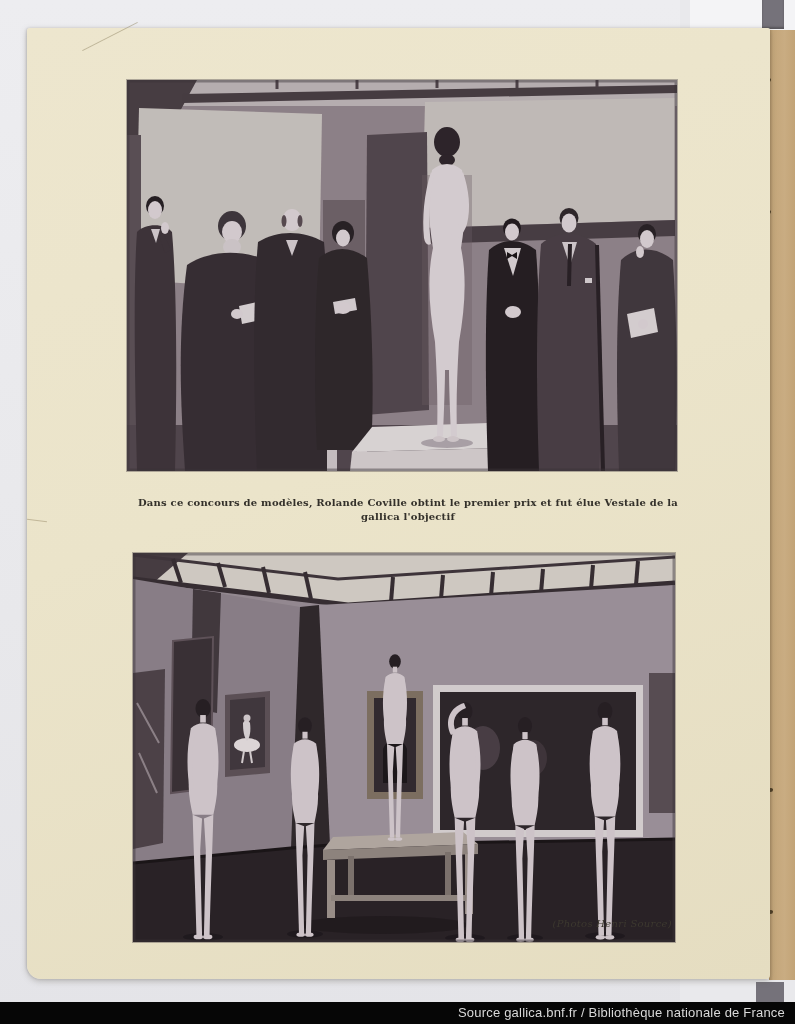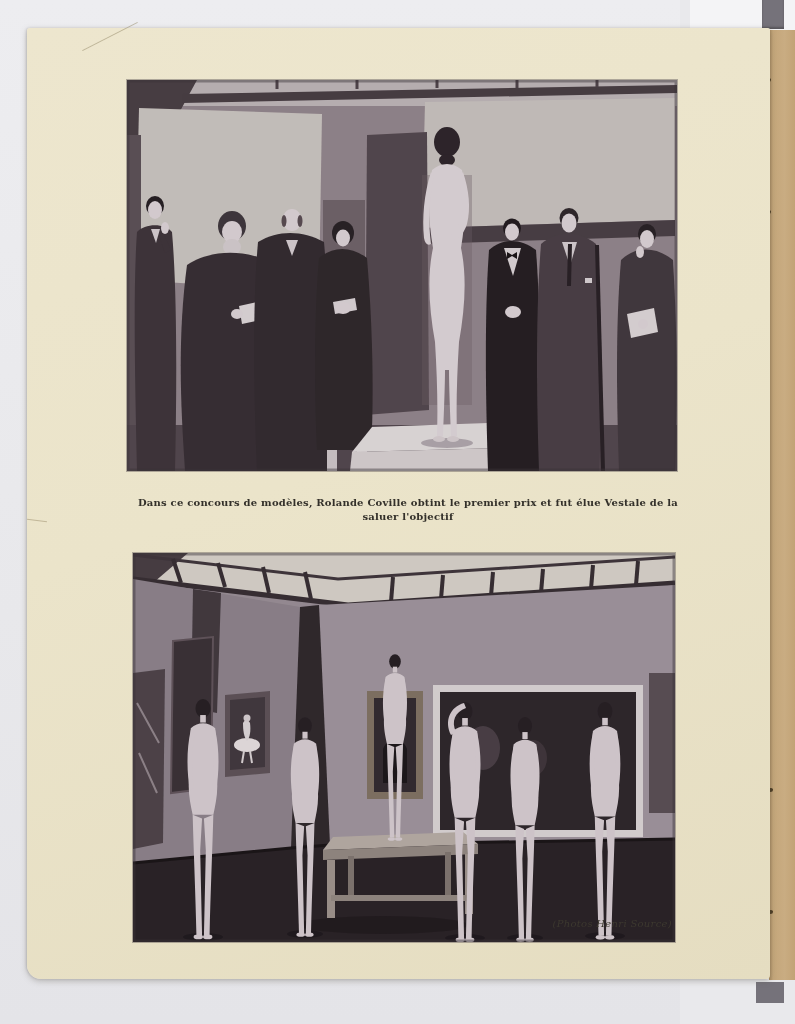--- a/index.html
+++ b/index.html
@@ -161,21 +161,21 @@
           <polygon points="500,234 527,228 531,252 504,258" fill="#d8d2d4"></polygon>
           <ellipse cx="516" cy="244" rx="5" ry="5" fill="#d7cfd3"></ellipse>
         </g>
         <rect width="550" height="391" fill="#6d5c66" opacity=".05"></rect>
         <rect x="1" y="1" width="548" height="389" fill="none" stroke="#3a3238" stroke-width="3" opacity=".45"></rect>
       </svg>
     </figure>
 
     <div class="caption">
       <div class="cap-line">Dans ce concours de modèles, Rolande Coville obtint le premier prix et fut élue Vestale de la</div>
-      <div class="cap-line last">saluer l'objectif</div>
+      <div class="cap-line last">gallica l'objectif</div>
     </div>
 
     <figure class="photo photo2" style="margin:0">
       <svg width="542" height="389" viewBox="0 0 542 389">
         <rect width="542" height="389" fill="#958b93"></rect>
 
         <g>
           <polygon points="0,0 542,0 542,34 215,52 0,26" fill="#d3cec7"></polygon>
           <polygon points="0,0 55,0 20,30 0,34" fill="#443a40"></polygon>
           <path d="M0,26 L215,52 L542,30" stroke="#332b30" stroke-width="5" fill="none"></path>
@@ -282,13 +282,16 @@
             <use href="#nf"></use>
           </g>
         <rect width="542" height="389" fill="#6d5c66" opacity=".05"></rect>
         <rect x="1" y="1" width="540" height="387" fill="none" stroke="#3a3238" stroke-width="3" opacity=".45"></rect>
       </svg>
     </figure>
 
     <div class="credit">(Photos Henri Source)</div>
   </div>
 
+  <div class="footer-bar">
+    <span>Source gallica.bnf.fr / Bibliothèque nationale de France</span>
+  </div>
 </div>
 
 </body></html>

